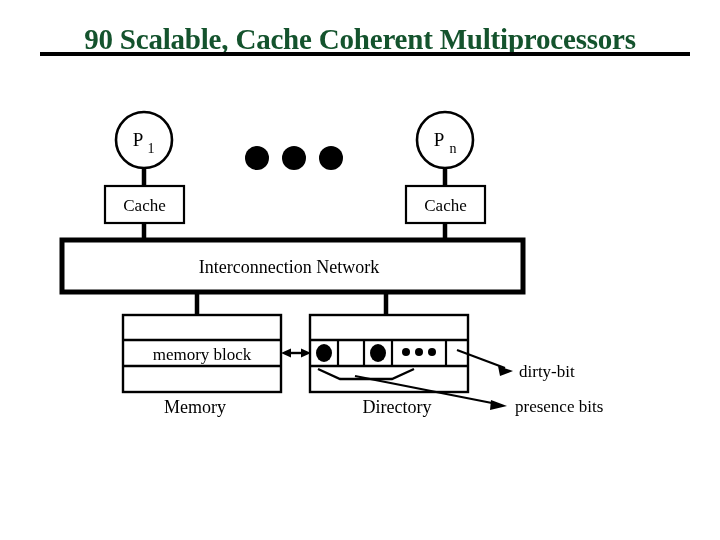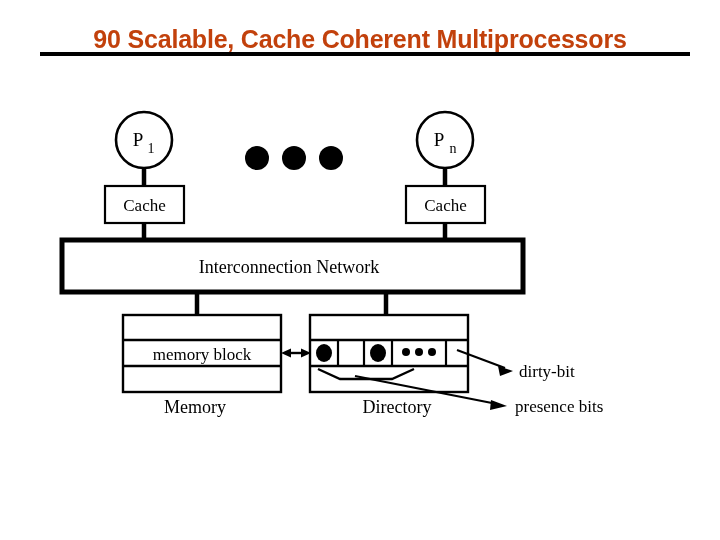--- a/index.html
+++ b/index.html
@@ -26,26 +26,26 @@
   
   #title-block {
     position: absolute;
     left: 0;
     top: 24px;
     width: 720px;
     text-align: center;
   }
   #slide-title {
     display: inline-block;
-    font-family: Liberation Sans, sans-serif;
+    font-family: Liberation Serif, serif;
     font-weight: bold;
-    font-size: 25px;
+    font-size: 29px;
     line-height: 30px;
     letter-spacing: -0.2px;
-    color: #c2410c;
+    color: #14532d;
     white-space: nowrap;
   }
   #title-rule {
     position: absolute;
     left: 40px;
     top: 52px;
     width: 650px;
     height: 4px;
     background: #000000;
   }

